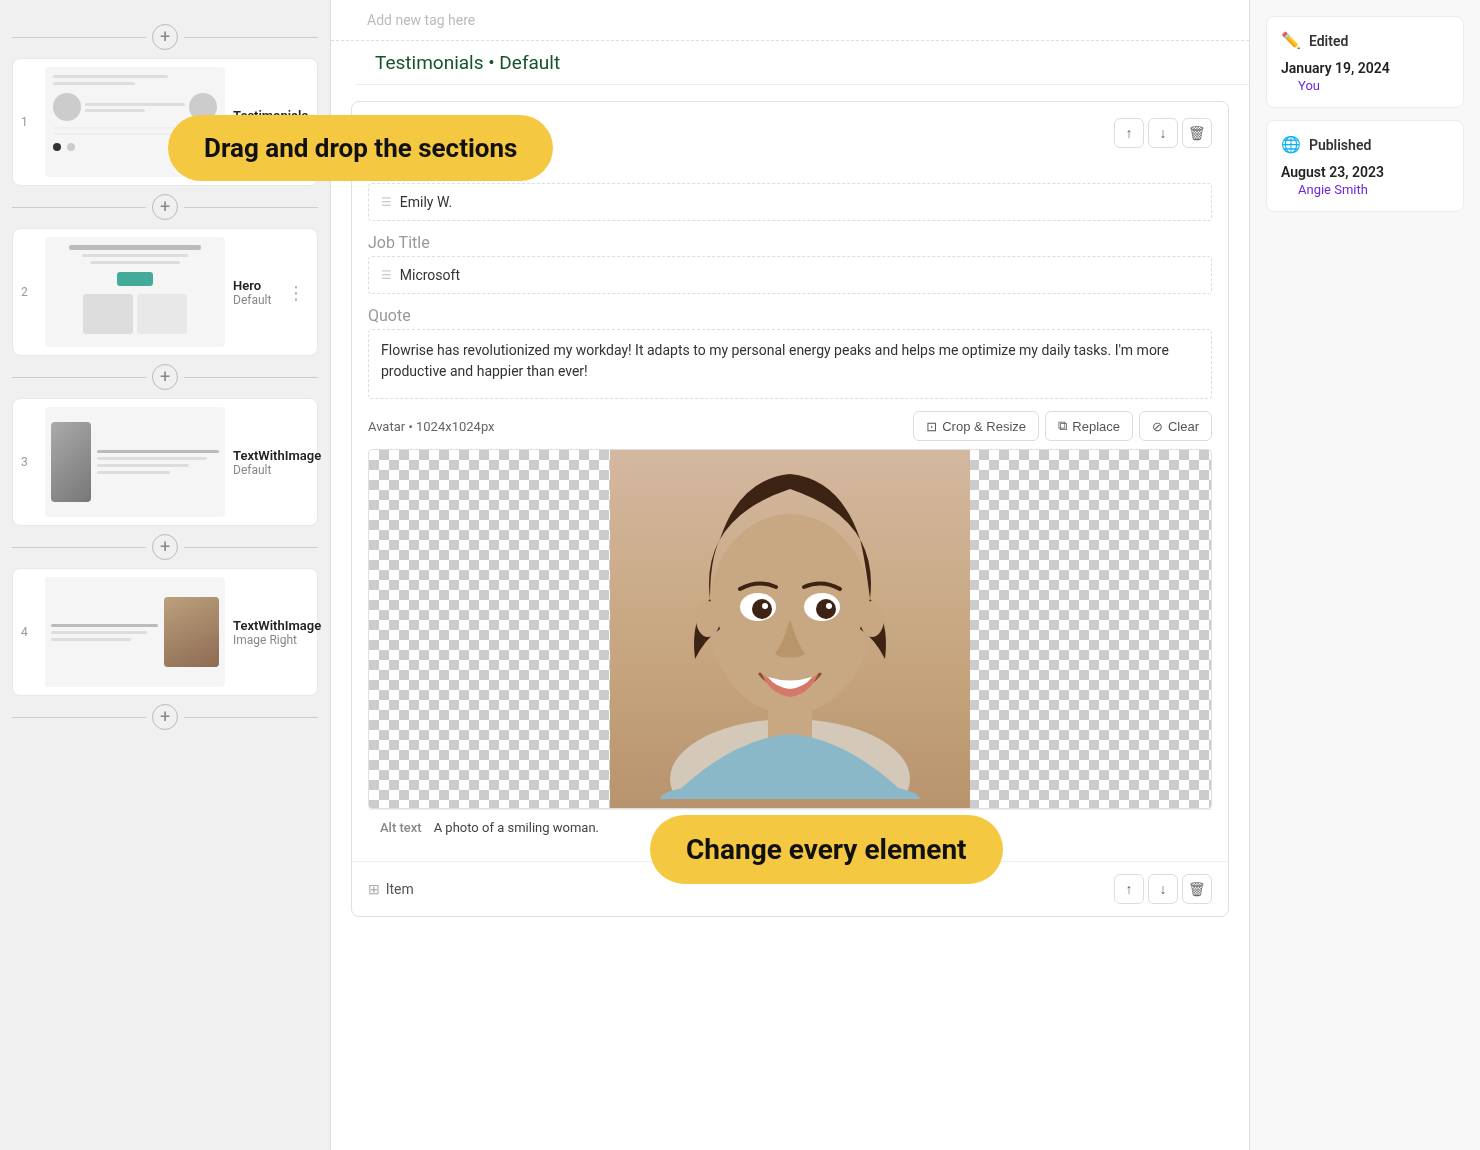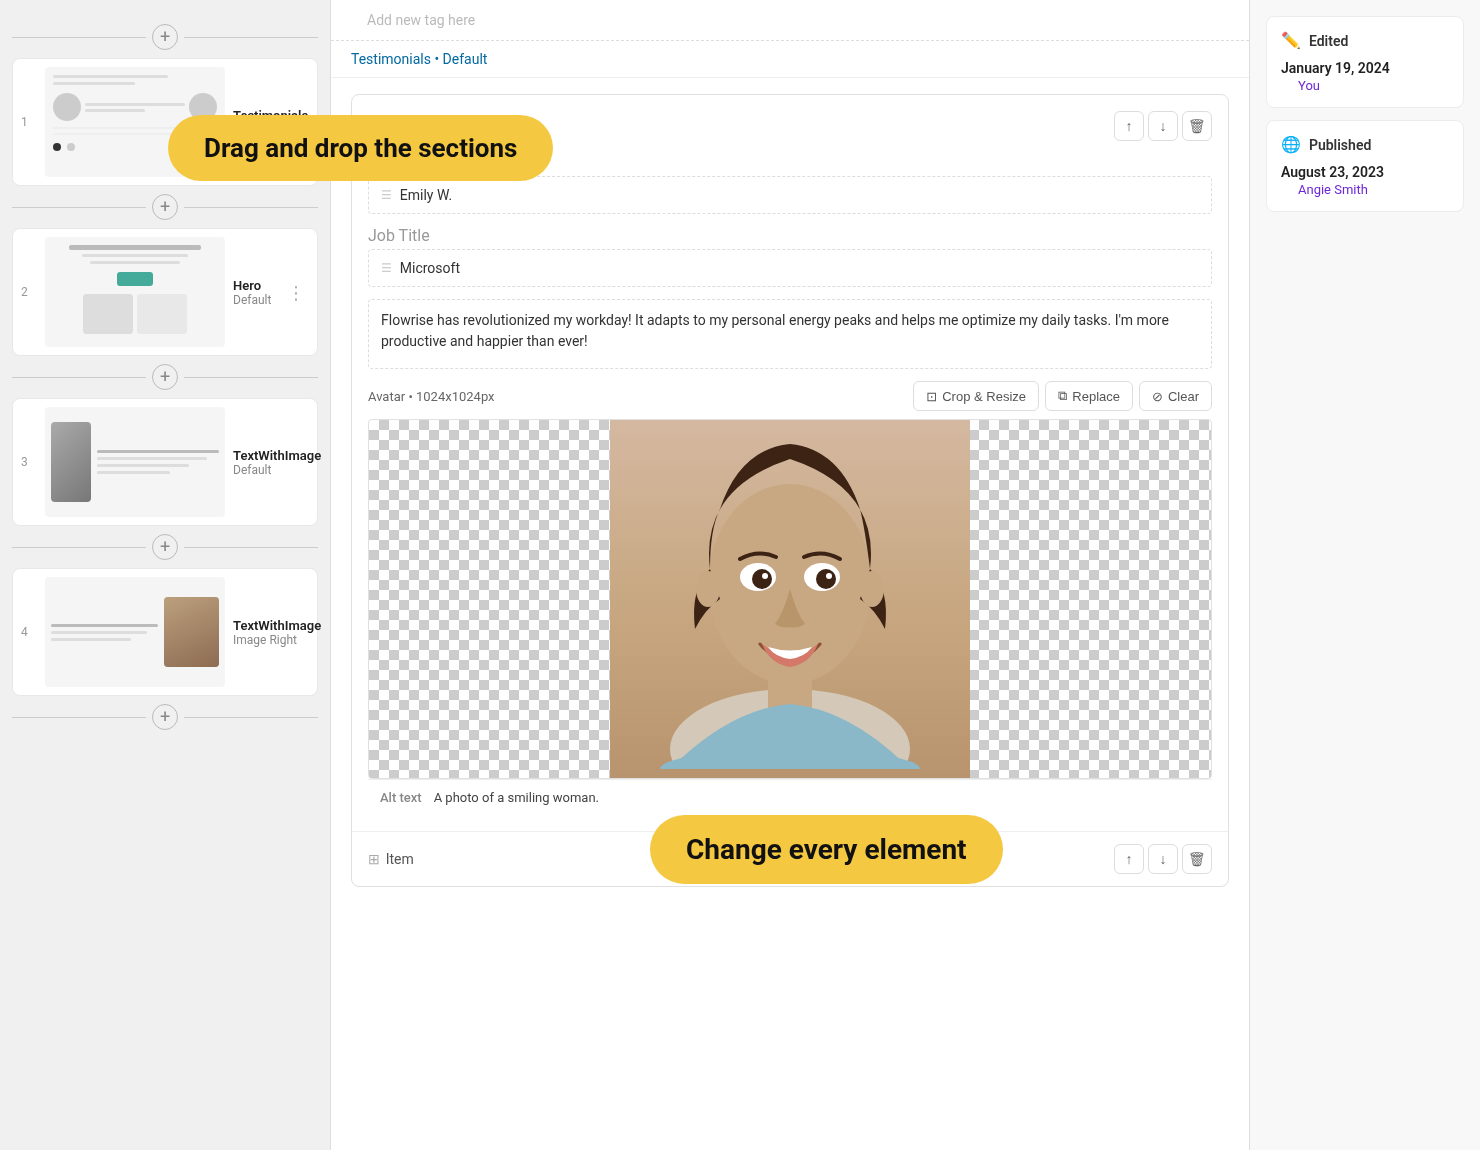--- a/index.html
+++ b/index.html
@@ -109,22 +109,23 @@
     .tag-bar {
       padding: 12px 36px;
       border-bottom: 1px dashed #ddd;
       color: #bbb;
       font-size: 14px;
     }
 
     .breadcrumb-bar {
       padding: 10px 20px;
       border-bottom: 1px solid #eee;
-      font-size: 14px;
-      color: #0369a1;
+      font-size: 19px;
+      color: #14532d;
+      margin-left: 24px;
     }
 
     .content-area {
       padding: 0 20px 20px;
     }
 
     
     .repeatable-zone {
       border: 1px solid #e0e0e0;
       border-radius: 8px;
@@ -532,20 +533,21 @@
 
           <div class="field-group">
             <div class="field-label">Job Title</div>
             <div class="field-input">
               <span class="drag-icon">☰</span>
               <span>Microsoft</span>
             </div>
           </div>
 
           <div class="field-group">
+            <div class="field-label">Quote</div>
             <div class="field-textarea">Flowrise has revolutionized my workday! It adapts to my personal energy peaks and helps me optimize my daily tasks. I'm more productive and happier than ever!</div>
           </div>
 
           <div class="avatar-section">
             <div class="avatar-header">
               <span class="avatar-title">Avatar • 1024x1024px</span>
               <div class="avatar-btns">
                 <button class="avatar-btn">
                   <span>⊡</span>
                   <span>Crop &amp; Resize</span>

